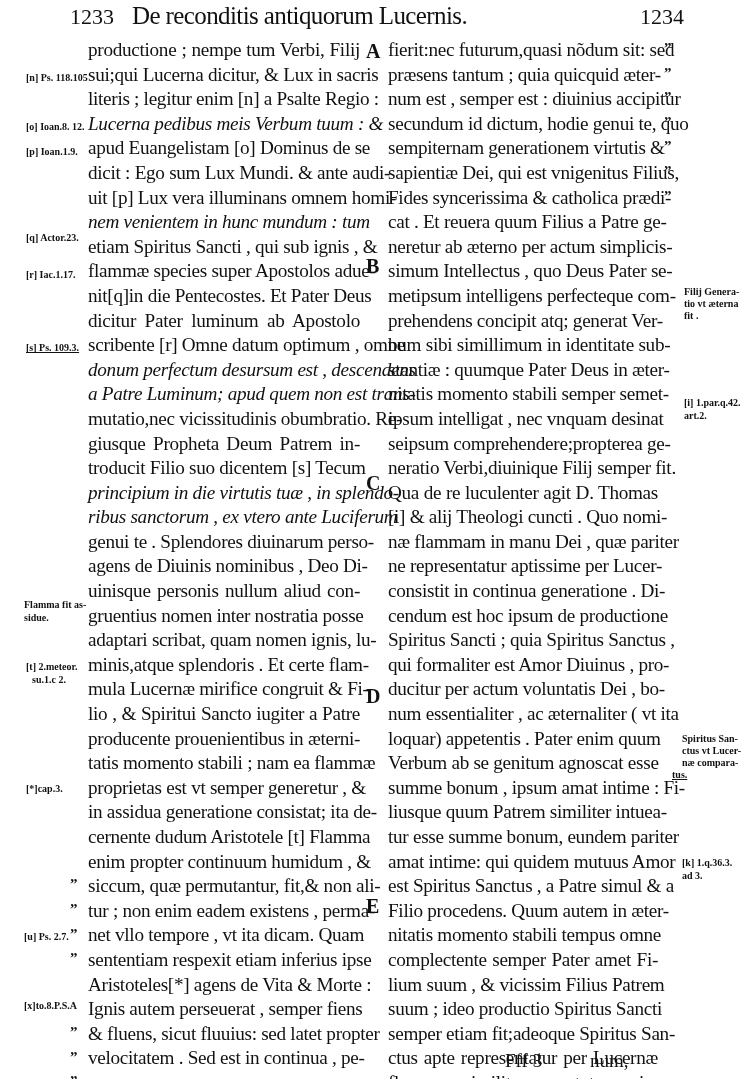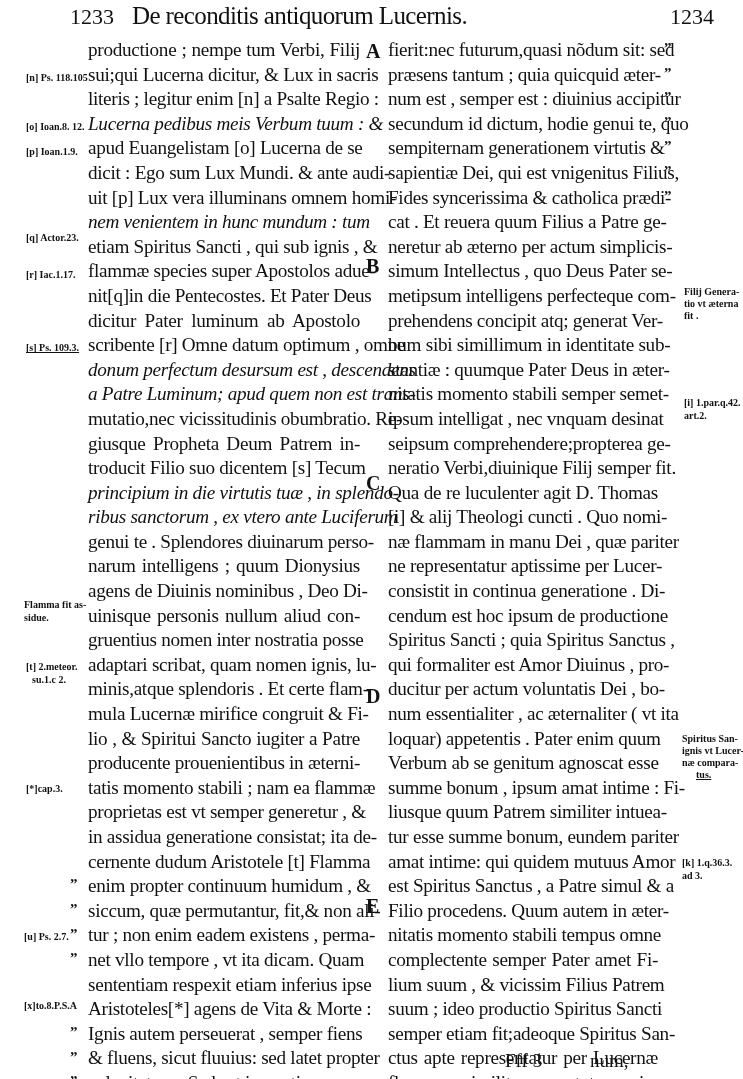--- a/index.html
+++ b/index.html
@@ -18,46 +18,45 @@
   .margin-note { position: absolute; font-size: 10px; line-height: 12px; white-space: nowrap; font-weight: bold; padding-left: 20px; }
   .section-letter { position: absolute; font-size: 20px; font-weight: bold; }
   .footer { position: absolute; top: 1050px; font-size: 19px; }
 </style>
 </head>
 <body>
 
 <div class="header">
   <span class="hdr-pg-left">1233</span>
   <span class="hdr-title">De reconditis antiquorum Lucernis.</span>
-  <span class="hdr-pg-right" style="left:640px;margin-left:30px;">1234</span>
+  <span class="hdr-pg-right" style="left:640px;">1234</span>
 </div>
 
 <div class="col col-left" id="col-left">
     <span class="line">productione ; nempe tum Verbi, Filij</span>
     <span class="line">sui;qui Lucerna dicitur, &amp; Lux in sacris</span>
     <span class="line">literis ; legitur enim [n] a Psalte Regio :</span>
     <span class="line it">Lucerna pedibus meis Verbum tuum : &amp;</span>
-    <span class="line">apud Euangelistam [o] Lucerna de se</span>
+    <span class="line">apud Euangelistam [o] Dominus de se</span>
     <span class="line">dicit : Ego sum Lux Mundi. &amp; ante audi-</span>
     <span class="line">uit [p] Lux vera illuminans omnem homi-</span>
     <span class="line it">nem venientem in hunc mundum : tum</span>
     <span class="line">etiam Spiritus Sancti , qui sub ignis , &amp;</span>
     <span class="line">flammæ species super Apostolos adue-</span>
     <span class="line">nit[q]in die Pentecostes. Et Pater Deus</span>
     <span class="line">dicitur Pater luminum ab Apostolo</span>
     <span class="line">scribente [r] Omne datum optimum , omne</span>
     <span class="line it">donum perfectum desursum est , descendens</span>
     <span class="line it">a Patre Luminum; apud quem non est trans-</span>
     <span class="line">mutatio,nec vicissitudinis obumbratio. Re-</span>
     <span class="line">giusque Propheta Deum Patrem in-</span>
     <span class="line">troducit Filio suo dicentem [s] Tecum</span>
     <span class="line it">principium in die virtutis tuæ , in splendo-</span>
     <span class="line it">ribus sanctorum , ex vtero ante Luciferum</span>
     <span class="line">genui te . Splendores diuinarum perso-</span>
-    <span class="line">narum intelligens ; quum Dionysius</span>
     <span class="line">agens de Diuinis nominibus , Deo Di-</span>
     <span class="line">uinisque personis nullum aliud con-</span>
     <span class="line">gruentius nomen inter nostratia posse</span>
     <span class="line">adaptari scribat, quam nomen ignis, lu-</span>
     <span class="line">minis,atque splendoris . Et certe flam-</span>
     <span class="line">mula Lucernæ mirifice congruit &amp; Fi-</span>
     <span class="line">lio , &amp; Spiritui Sancto iugiter a Patre</span>
     <span class="line">producente prouenientibus in æterni-</span>
     <span class="line">tatis momento stabili ; nam ea flammæ</span>
     <span class="line">proprietas est vt semper generetur , &amp;</span>
@@ -134,23 +133,23 @@
     <span class="margin-note" style="top: 931px; left: 4px;">[u] Ps. 2.7.</span>
     <span class="margin-note" style="top: 956px; left: 4px; margin-top: 44px;">[x]to.8.P.S.A</span>
   </div>
 <div id="margins-right">
     <span class="margin-note" style="top: 286px; left: 664px;">Filij Genera-</span>
     <span class="margin-note" style="top: 298px; left: 664px;">tio vt æterna</span>
     <span class="margin-note" style="top: 310px; left: 664px;">fit .</span>
     <span class="margin-note" style="top: 397px; left: 664px;">[i] 1.par.q.42.</span>
     <span class="margin-note" style="top: 410px; left: 664px;">art.2.</span>
     <span class="margin-note" style="top: 733px; left: 662px;">Spiritus San-</span>
-    <span class="margin-note" style="top: 745px; left: 662px;">ignis vt Lucer-</span>
+    <span class="margin-note" style="top: 745px; left: 662px;">ctus vt Lucer-</span>
     <span class="margin-note" style="top: 757px; left: 662px;">næ compara-</span>
-    <span class="margin-note" style="top: 769px; left: 676px; text-decoration: underline;">tus.</span>
+    <span class="margin-note" style="top: 769px; left: 652px; text-decoration: underline;">tus.</span>
     <span class="margin-note" style="top: 857px; left: 662px;">[k] 1.q.36.3.</span>
     <span class="margin-note" style="top: 870px; left: 662px;">ad 3.</span>
   </div>
 <div id="letters">
     <span class="section-letter" style="top: 40px; left: 366px;">A</span>
     <span class="section-letter" style="top: 255px; left: 366px;">B</span>
     <span class="section-letter" style="top: 472px; left: 366px;">C</span>
     <span class="section-letter" style="top: 685px; left: 366px;">D</span>
     <span class="section-letter" style="top: 895px; left: 366px;">E</span>
   </div>

